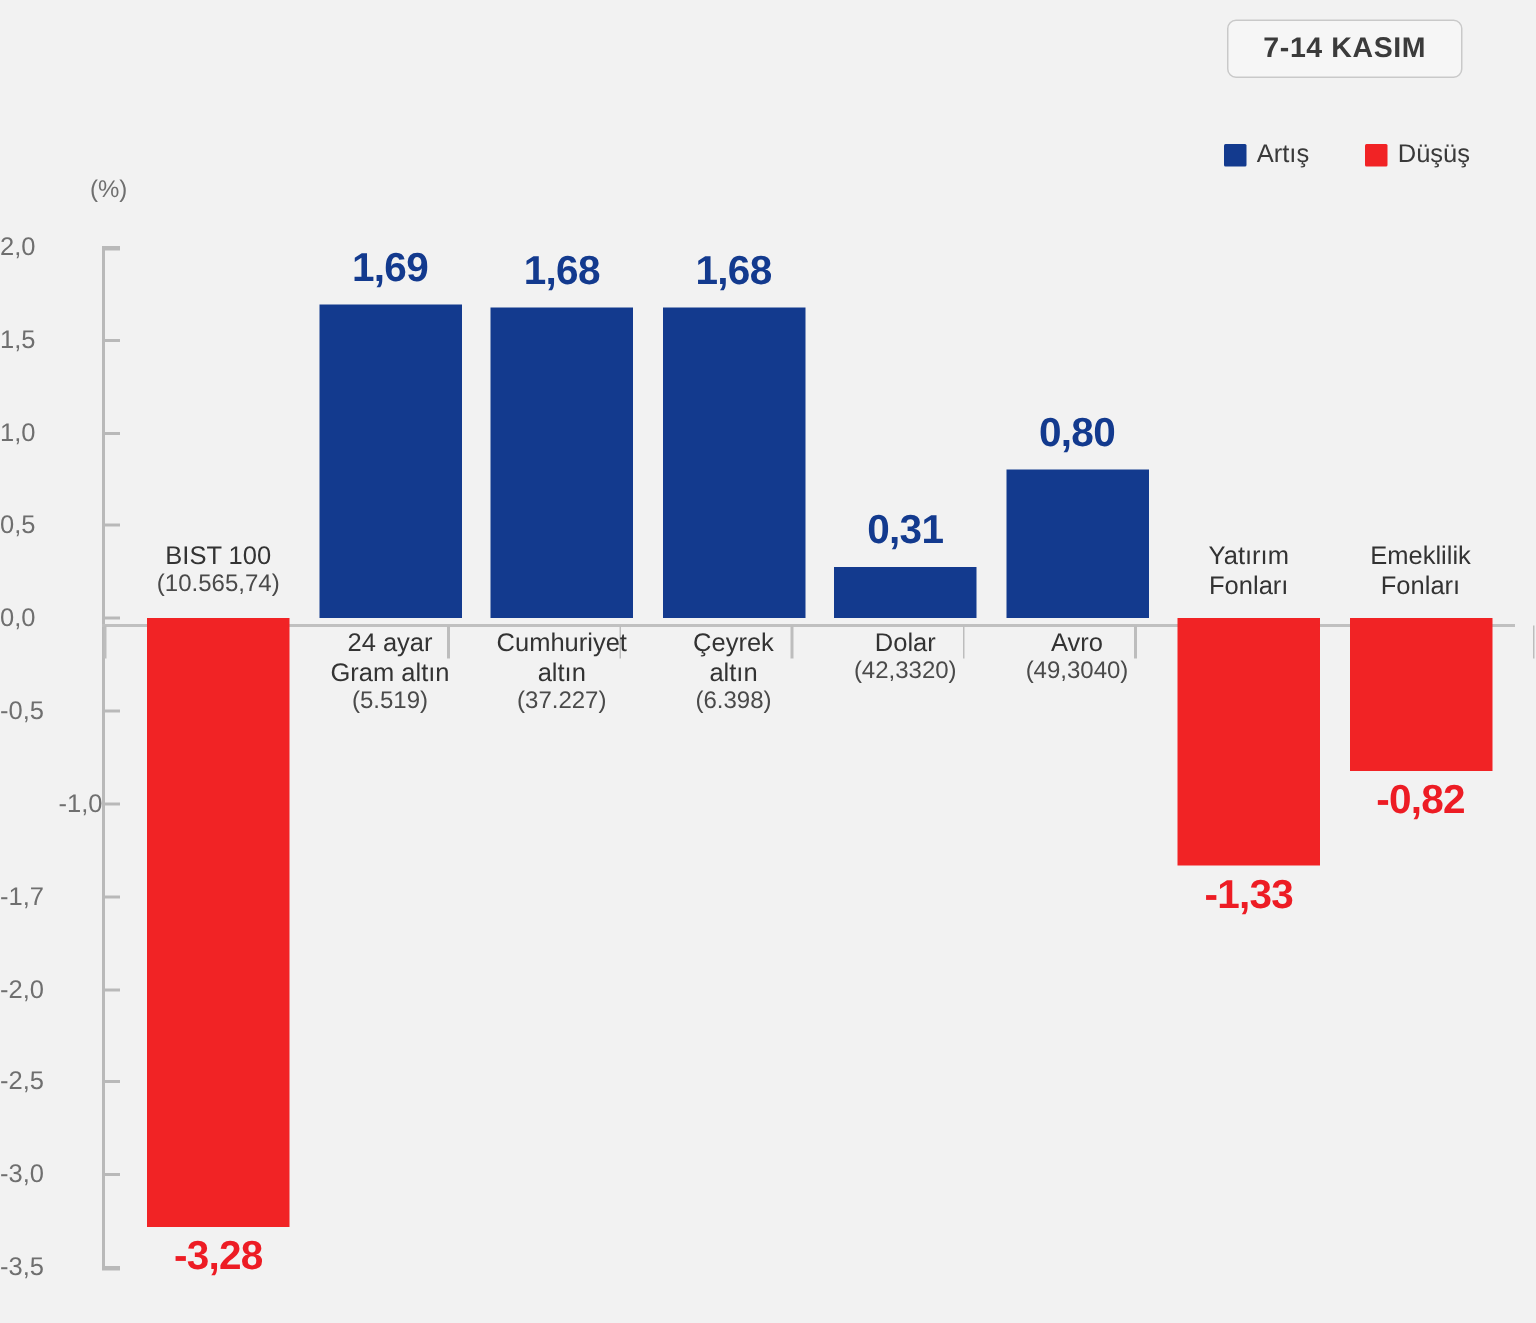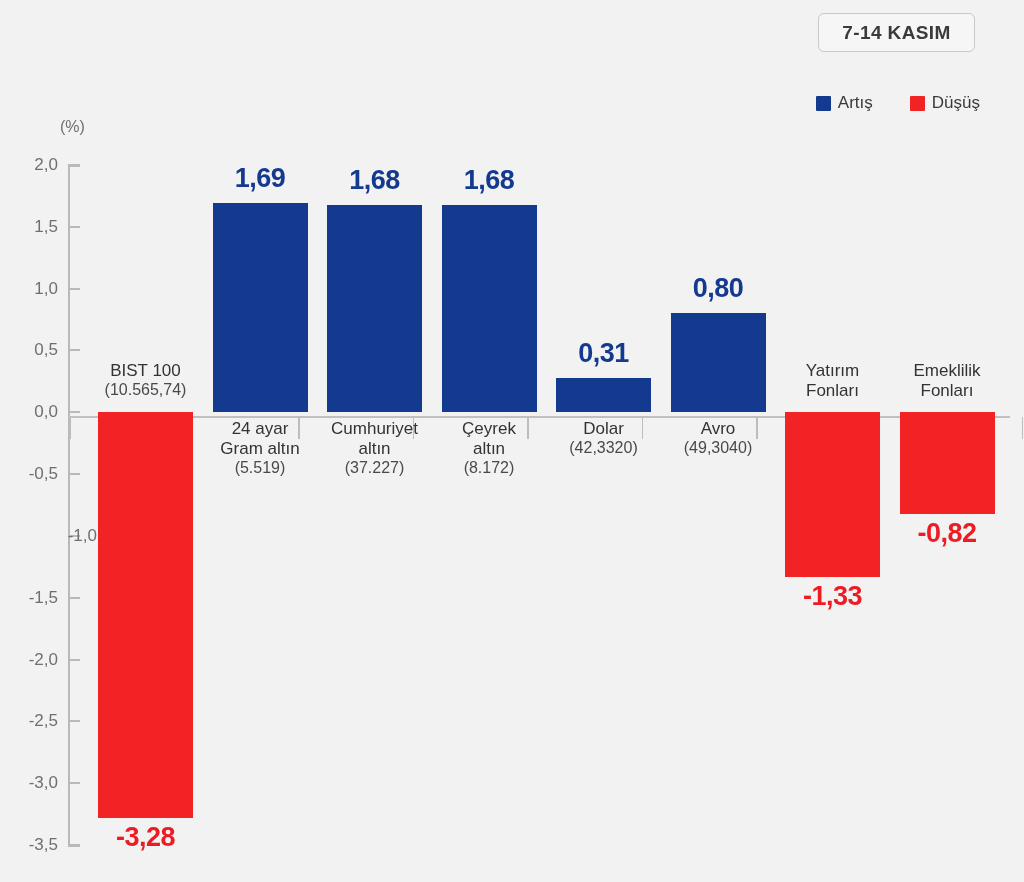--- a/index.html
+++ b/index.html
@@ -52,21 +52,21 @@
     position:absolute;left:68px;top:165px;
     width:2px;height:680px;background:#b9b9b9;
   }
   .axis-cap{
     position:absolute;width:12px;height:2px;background:#b9b9b9;left:68px;
   }
   .tick{
     position:absolute;left:68px;width:12px;height:2px;background:#b9b9b9;
   }
   .tick-label{
-    position:absolute;right:0;width:54px;text-align:right;
+    position:absolute;right:0;width:54px;text-align:left;
     font-size:17px;color:#6f6f6f;
     transform:translateY(-10px);
   }
   .zero-line{
     position:absolute;left:68px;top:416px;
     width:942px;height:2px;background:#c0c0c0;
   }
   .cat-sep{
     position:absolute;width:1.5px;height:22px;background:#bdbdbd;top:417px;
   }
@@ -122,21 +122,21 @@
         <div class="tick-label" style="top: 288.636px; left: 0px; position: absolute; width: 58px;">1,0</div>
         <div class="tick" style="top: 349.455px;"></div>
         <div class="tick-label" style="top: 350.455px; left: 0px; position: absolute; width: 58px;">0,5</div>
         <div class="tick" style="top: 411.273px;"></div>
         <div class="tick-label" style="top: 412.273px; left: 0px; position: absolute; width: 58px;">0,0</div>
         <div class="tick" style="top: 473.091px;"></div>
         <div class="tick-label" style="top: 474.091px; left: 0px; position: absolute; width: 58px;">-0,5</div>
         <div class="tick" style="top: 534.909px;"></div>
         <div class="tick-label" style="top: 535.909px; left: 0px; position: absolute; width: 58px; padding-left: 39px;">-1,0</div>
         <div class="tick" style="top: 596.727px;"></div>
-        <div class="tick-label" style="top: 597.727px; left: 0px; position: absolute; width: 58px;">-1,5</div>
+        <div class="tick-label" style="top: 597.727px; left: 0px; position: absolute; width: 58px;">-1,7</div>
         <div class="tick" style="top: 658.545px;"></div>
         <div class="tick-label" style="top: 659.545px; left: 0px; position: absolute; width: 58px;">-2,0</div>
         <div class="tick" style="top: 720.364px;"></div>
         <div class="tick-label" style="top: 721.364px; left: 0px; position: absolute; width: 58px;">-2,5</div>
         <div class="tick" style="top: 782.182px;"></div>
         <div class="tick-label" style="top: 783.182px; left: 0px; position: absolute; width: 58px;">-3,0</div>
         <div class="tick" style="top: 844px;"></div>
         <div class="tick-label" style="top: 845px; left: 0px; position: absolute; width: 58px;">-3,5</div>
       </div>
     <div class="zero-line"></div>
@@ -156,21 +156,21 @@
         <div class="bar-value down" style="left: 76px; width: 139px; top: 821.8px;">-3,28</div>
         <div class="cat-label" style="left: 78px; width: 135px; top: 361.273px;">BIST 100<span class="cat-sub">(10.565,74)</span></div>
         <div class="bar up" title="24 ayar Gram altın" style="left: 212.5px; top: 203.327px; width: 95px; height: 208.945px; background: rgb(19, 58, 142);"></div>
         <div class="bar-value up" style="left: 190.5px; width: 139px; top: 163.327px;">1,69</div>
         <div class="cat-label" style="left: 192.5px; width: 135px; top: 419.273px;">24 ayar<br>Gram altın<span class="cat-sub">(5.519)</span></div>
         <div class="bar up" title="Cumhuriyet altın" style="left: 327px; top: 204.564px; width: 95px; height: 207.709px; background: rgb(19, 58, 142);"></div>
         <div class="bar-value up" style="left: 305px; width: 139px; top: 164.564px;">1,68</div>
         <div class="cat-label" style="left: 307px; width: 135px; top: 419.273px;">Cumhuriyet<br>altın<span class="cat-sub">(37.227)</span></div>
         <div class="bar up" title="Çeyrek altın" style="left: 441.5px; top: 204.564px; width: 95px; height: 207.709px; background: rgb(19, 58, 142);"></div>
         <div class="bar-value up" style="left: 419.5px; width: 139px; top: 164.564px;">1,68</div>
-        <div class="cat-label" style="left: 421.5px; width: 135px; top: 419.273px;">Çeyrek<br>altın<span class="cat-sub">(8.172)</span></div>
+        <div class="cat-label" style="left: 421.5px; width: 135px; top: 419.273px;">Çeyrek<br>altın<span class="cat-sub">(6.398)</span></div>
         <div class="bar up" title="Dolar" style="left: 556px; top: 377.655px; width: 95px; height: 34.6182px; background: rgb(19, 58, 142);"></div>
         <div class="bar-value up" style="left: 534px; width: 139px; top: 337.655px;">0,31</div>
         <div class="cat-label" style="left: 536px; width: 135px; top: 419.273px;">Dolar<span class="cat-sub">(42,3320)</span></div>
         <div class="bar up" title="Avro" style="left: 670.5px; top: 313.364px; width: 95px; height: 98.9091px; background: rgb(19, 58, 142);"></div>
         <div class="bar-value up" style="left: 648.5px; width: 139px; top: 273.364px;">0,80</div>
         <div class="cat-label" style="left: 650.5px; width: 135px; top: 419.273px;">Avro<span class="cat-sub">(49,3040)</span></div>
         <div class="bar down" title="Yatırım Fonları" style="left: 785px; top: 412.273px; width: 95px; height: 164.436px; background: rgb(241, 35, 37);"></div>
         <div class="bar-value down" style="left: 763px; width: 139px; top: 580.709px;">-1,33</div>
         <div class="cat-label" style="left: 765px; width: 135px; top: 361.273px;">Yatırım<br>Fonları</div>
         <div class="bar down" title="Emeklilik Fonları" style="left: 899.5px; top: 412.273px; width: 95px; height: 101.382px; background: rgb(241, 35, 37);"></div>

